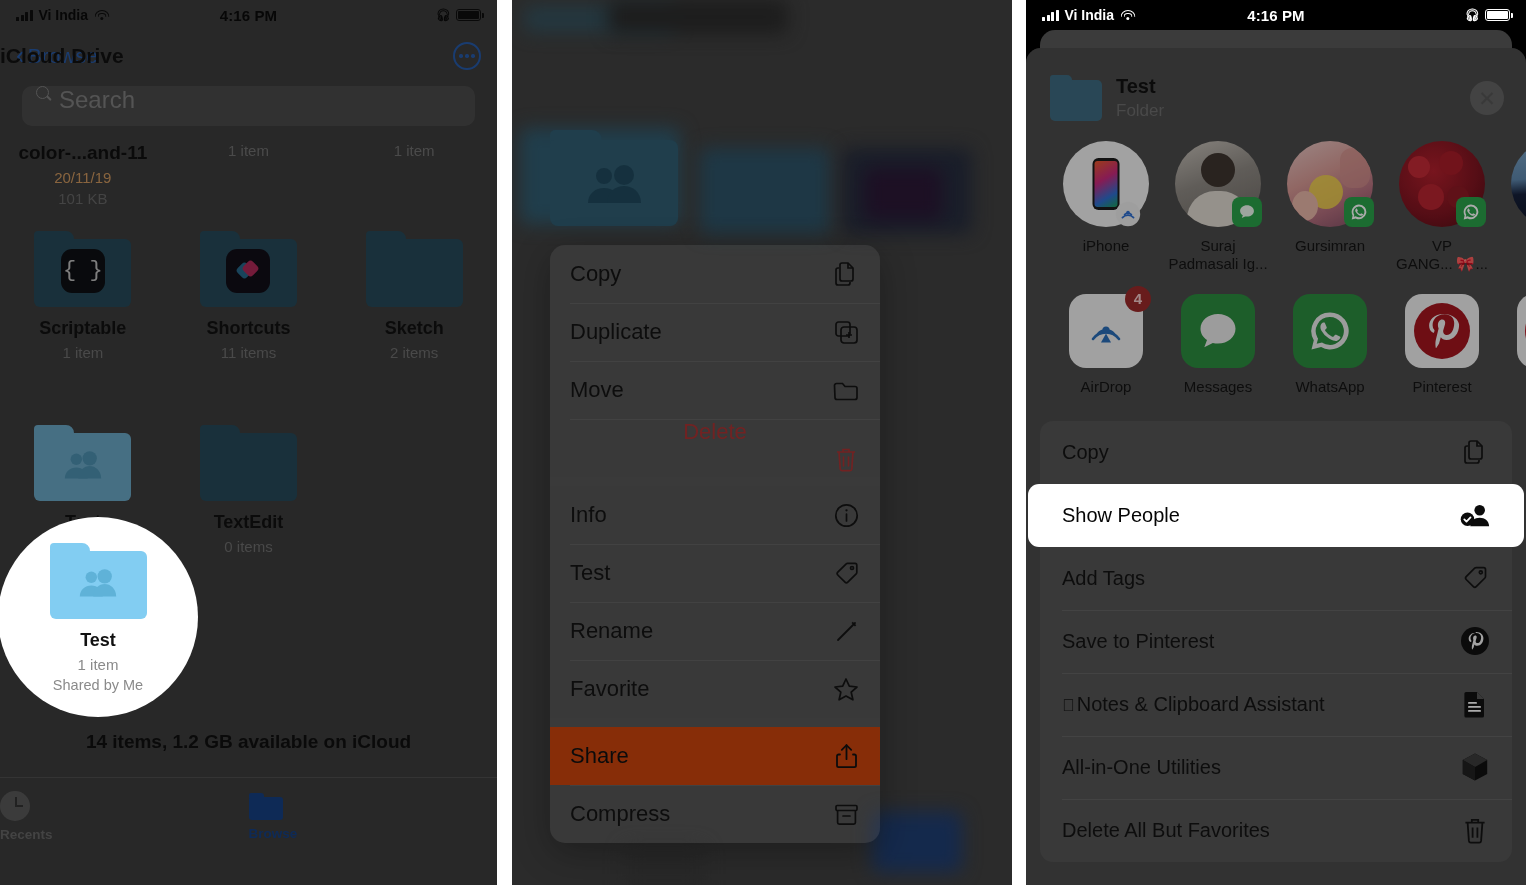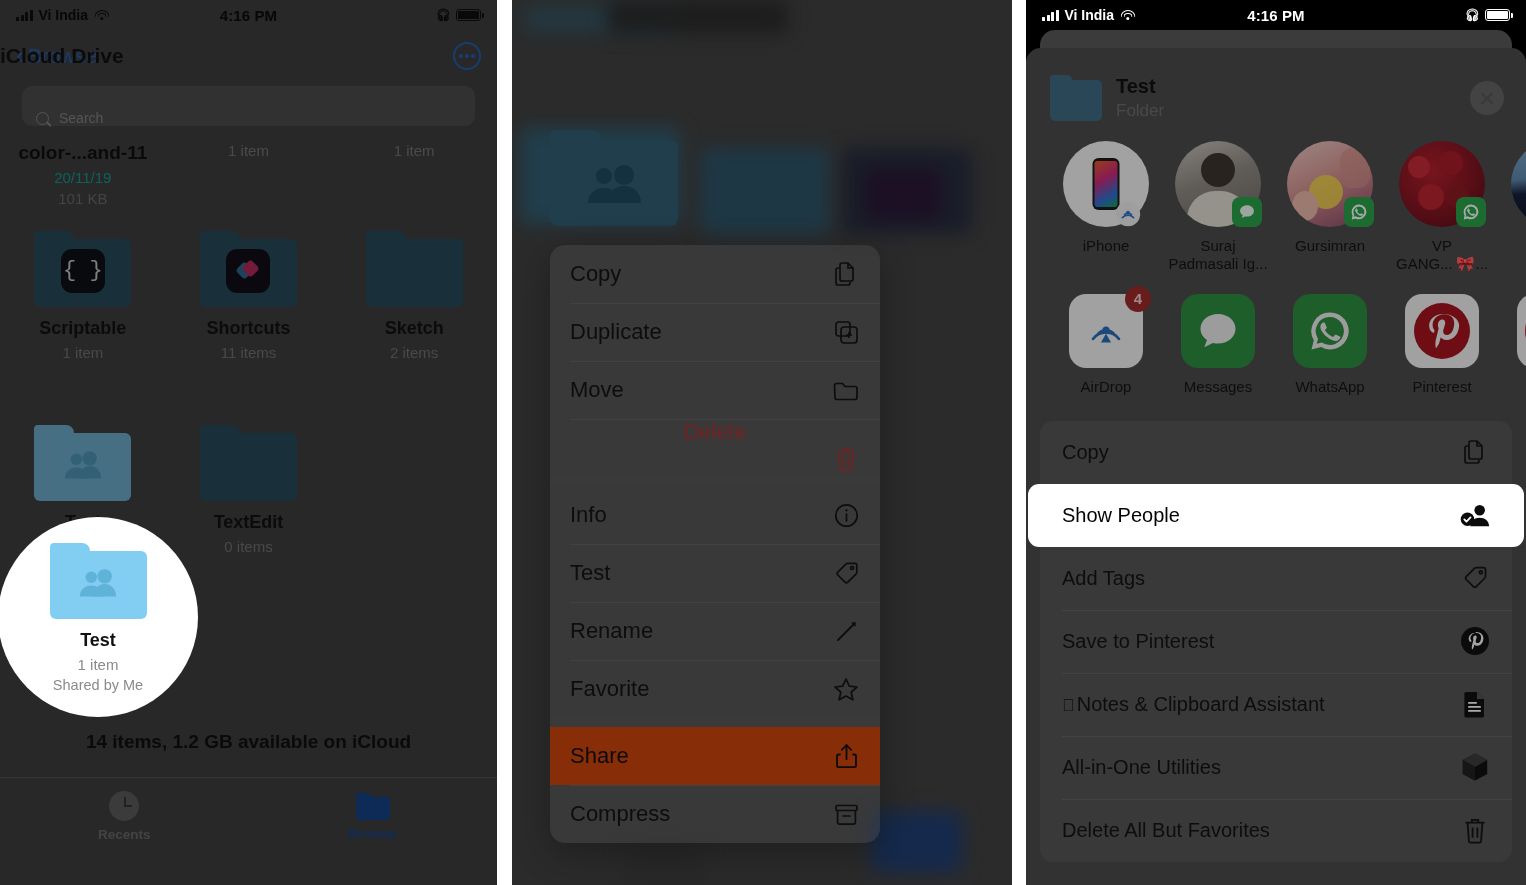--- a/index.html
+++ b/index.html
@@ -53,31 +53,31 @@
   .navbar { position:relative; display:flex; align-items:center; height:52px; padding:0 16px; }
   .nav-back { display:flex; align-items:center; gap:3px; color:#2f6fd0; font-size:21px; }
   .nav-chev { font-size:26px; line-height:1; margin-top:-2px; font-weight:400; }
   .nav-title { position:absolute; left:0; right:0; font-size:21px;
      font-weight:700; color:#151515; pointer-events:none; }
   .nav-more { margin-left:auto; width:28px; height:28px; border:2px solid #2f6fd0;
      border-radius:50%; display:flex; align-items:center; justify-content:center; gap:2.5px; z-index:2; }
   .nav-more i { width:3.4px; height:3.4px; border-radius:50%; background:#2f6fd0; display:block; }
 
   .searchbar { margin:4px 22px 0; height:40px; border-radius:10px; background:rgba(255,255,255,0.10);
-     display:flex; align-items:flex-end; gap:9px; padding:0 14px; color:#9b9b9b; font-size:14px; }
+     display:flex; align-items:flex-start; gap:9px; padding:0 14px; color:#9b9b9b; font-size:24px; }
   .mag { position:relative; width:14px; height:14px; flex:none; }
   .mag::before { content:""; position:absolute; width:11px; height:11px; border:1.9px solid currentColor;
      border-radius:50%; left:0; top:0; }
   .mag::after { content:""; position:absolute; width:5.5px; height:1.9px; background:currentColor;
      transform:rotate(45deg); right:-1px; bottom:1px; border-radius:1px; }
 
   .topline { display:flex; padding:16px 0 0; }
   .topline > div { flex:1; text-align:center; }
   .tl-name { font-size:19px; font-weight:600; color:#131313; }
-  .tl-sub { font-size:15px; color:#14b8a6; margin-top:5px; }
+  .tl-sub { font-size:15px; color:#fdba74; margin-top:5px; }
   .tl-sub2 { font-size:15px; color:#7e7e7e; margin-top:4px; }
   .tl-items { font-size:15px; color:#8a8a8a; }
 
   .grid { display:grid; grid-template-columns:repeat(3,1fr); row-gap:64px; padding:24px 0 0; }
   .cell { display:flex; flex-direction:column; align-items:center; }
   .folder { width:97px; height:76px; position:relative; }
   .folder .tab { position:absolute; left:0; top:0; width:40px; height:11px;
      background:#2f5a6e; border-radius:4px 8px 0 0; }
   .folder .body { position:absolute; left:0; top:8px; width:97px; height:68px;
      background:#2f5a6e; border-radius:3px 6px 6px 6px; }
@@ -86,21 +86,21 @@
      width:44px; height:44px; border-radius:11px; z-index:2; display:flex;
      align-items:center; justify-content:center; }
   .f-name { margin-top:11px; font-size:18px; font-weight:600; color:#161616; }
   .f-meta { margin-top:5px; font-size:15px; color:#878787; }
   .f-meta2 { margin-top:4px; font-size:14.5px; color:#8e8e8e; }
 
   .footer-count { position:absolute; left:0; right:0; bottom:102px; text-align:center;
      font-size:19px; font-weight:700; color:#131313; }
   .tabbar { position:absolute; left:0; right:0; bottom:0; height:78px;
      border-top:1px solid rgba(255,255,255,0.13); display:flex; }
-  .tabitem { flex:1; display:flex; flex-direction:column; align-items:center;
+  .tabitem { flex:1; display:flex; flex-direction:column; align-items:flex-start;
      justify-content:center; gap:6px; }
   .tabitem .lbl { font-size:13.5px; font-weight:600; color:#7d7d7d; }
   .tabitem.active .lbl { color:#1b4fa0; }
   .clock { width:30px; height:30px; border-radius:50%; background:#6e6e6e; position:relative; }
   .clock::before { content:""; position:absolute; left:50%; top:6px; width:2px; height:10px;
      background:#3e3e3e; transform-origin:bottom center; }
   .clock::after { content:""; position:absolute; left:50%; top:14px; width:8px; height:2px;
      background:#3e3e3e; }
   .tabfolder { width:34px; height:27px; position:relative; }
   .tabfolder .t { position:absolute; left:0; top:0; width:15px; height:5px;

